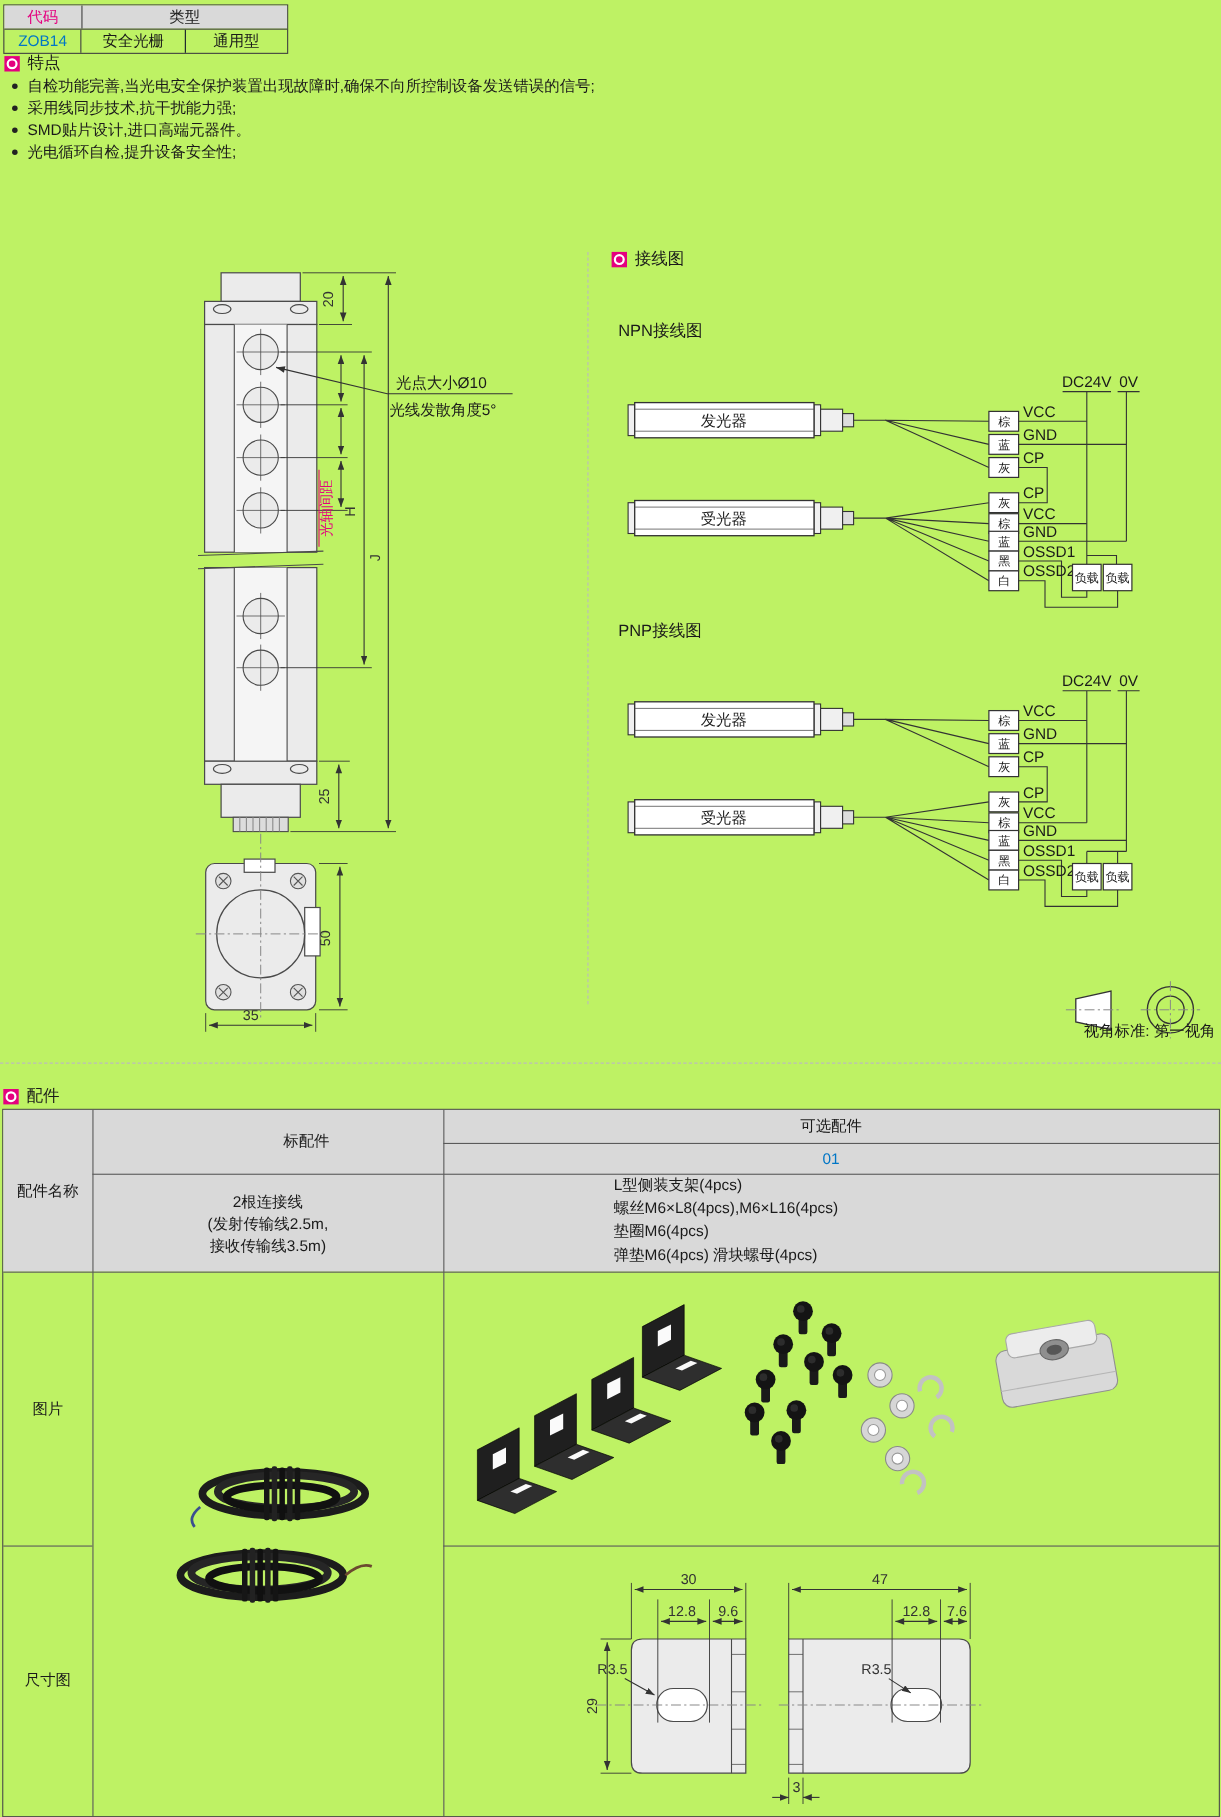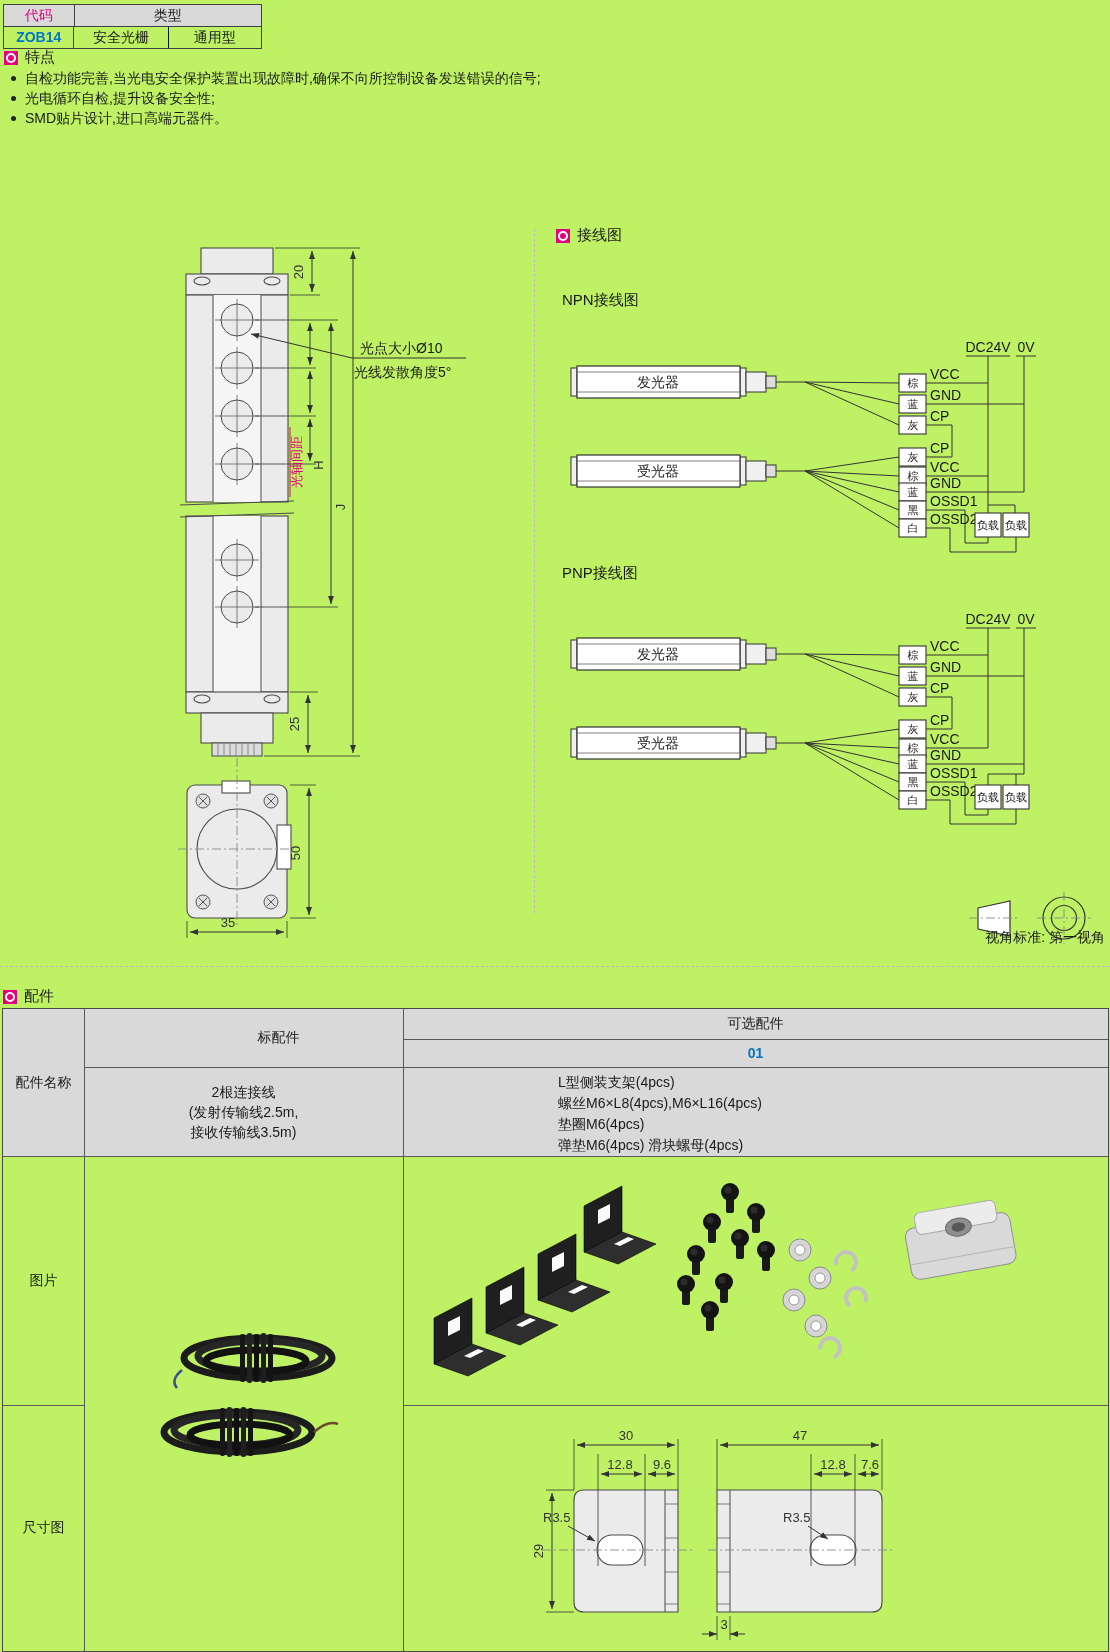--- a/index.html
+++ b/index.html
@@ -10,21 +10,21 @@
   
   .code-table{position:absolute;left:3px;top:4px;width:257px;border:1px solid #404040;font-size:14px;}
   .ct-row{display:flex;height:21px;line-height:21px;text-align:center;}
   .ct-row.hd{background:#d9d9d9;}
   .ct-row + .ct-row{border-top:1px solid #404040;}
   .ct-c1{width:70px;border-right:1px solid #404040;}
   .ct-c2{width:94px;border-right:1px solid #0f172a;}
   .ct-c3{width:93px;}
   .ct-c23{width:187px;}
   .magenta{color:#e4007f;}
-  .blue{color:#0076c6;font-weight:bold;}
+  .blue{color:#0076c6;font-weight:normal;}
 
   
   .sec-head{position:absolute;display:flex;align-items:center;gap:7px;font-size:15px;color:#1a1a1a;}
   .sec-icon{width:14px;height:14px;background:#e4007f;position:relative;flex:0 0 auto;}
   .sec-icon::after{content:"";position:absolute;inset:2px;border:2px solid #fff;border-radius:50%;}
 
   
   .features{position:absolute;left:4px;top:68px;font-size:14px;line-height:20px;}
   .feat-item{display:flex;align-items:center;}
   .feat-item::before{content:"";width:5px;height:5px;border-radius:50%;background:#222;
@@ -35,21 +35,21 @@
 
   .vdash{position:absolute;left:534px;top:229px;height:684px;border-left:1px dashed #bcbcbc;}
   .hdash{position:absolute;left:0;top:966px;width:1110px;border-top:1px dashed #bcbcbc;}
 
   
   .acc{position:absolute;left:2px;top:1008px;width:1105px;height:642px;border:1px solid #4a4a4a;font-size:14px;}
   .acc-gray{position:absolute;left:0;top:0;width:1105px;height:147px;background:#d9d9d9;}
   .gl{position:absolute;background:#5a5a5a;}
   .cell{position:absolute;display:flex;align-items:center;justify-content:center;text-align:center;}
   .cell.col{flex-direction:column;}
-  .cell.left{align-items:flex-start;justify-content:flex-end;text-align:left;}
+  .cell.left{align-items:flex-start;justify-content:flex-start;text-align:left;}
 
   
   text{font-family:"Liberation Sans",sans-serif;}
   .dim{font-size:13px;fill:#333;}
   .dimcn{font-size:13px;fill:#e4007f;}
   .callout{font-size:14px;fill:#1a1a1a;}
   .cn{font-size:14px;fill:#1a1a1a;}
   .lbl{font-size:14px;fill:#1a1a1a;}
   .wch{font-size:11px;fill:#1a1a1a;}
   .ldt{font-size:11px;fill:#1a1a1a;}
@@ -84,22 +84,23 @@
       <div class="ct-c3">通用型</div>
     </div>
   </div>
 
   <div class="sec-head" style="left:4px;top:48px;">
     <span class="sec-icon"></span>
     <span>特点</span>
   </div>
   <div class="features">
     <div class="feat-item">自检功能完善,当光电安全保护装置出现故障时,确保不向所控制设备发送错误的信号;</div>
+    <div class="feat-item">采用线同步技术,抗干扰能力强;</div>
+    <div class="feat-item">SMD贴片设计,进口高端元器件。</div>
     <div class="feat-item">光电循环自检,提升设备安全性;</div>
-    <div class="feat-item">SMD贴片设计,进口高端元器件。</div>
   </div>
 
   <div class="vdash"></div>
   <div class="hdash"></div>
 
   <svg class="abs" style="left:0;top:225px;" width="533" height="725" viewBox="0 0 533 725">
     <defs>
       <marker id="ae" markerWidth="9" markerHeight="8" refX="8" refY="3" orient="auto" markerUnits="userSpaceOnUse">
         <path d="M0,0L8,3L0,6Z" fill="#333"></path>
         </marker>

